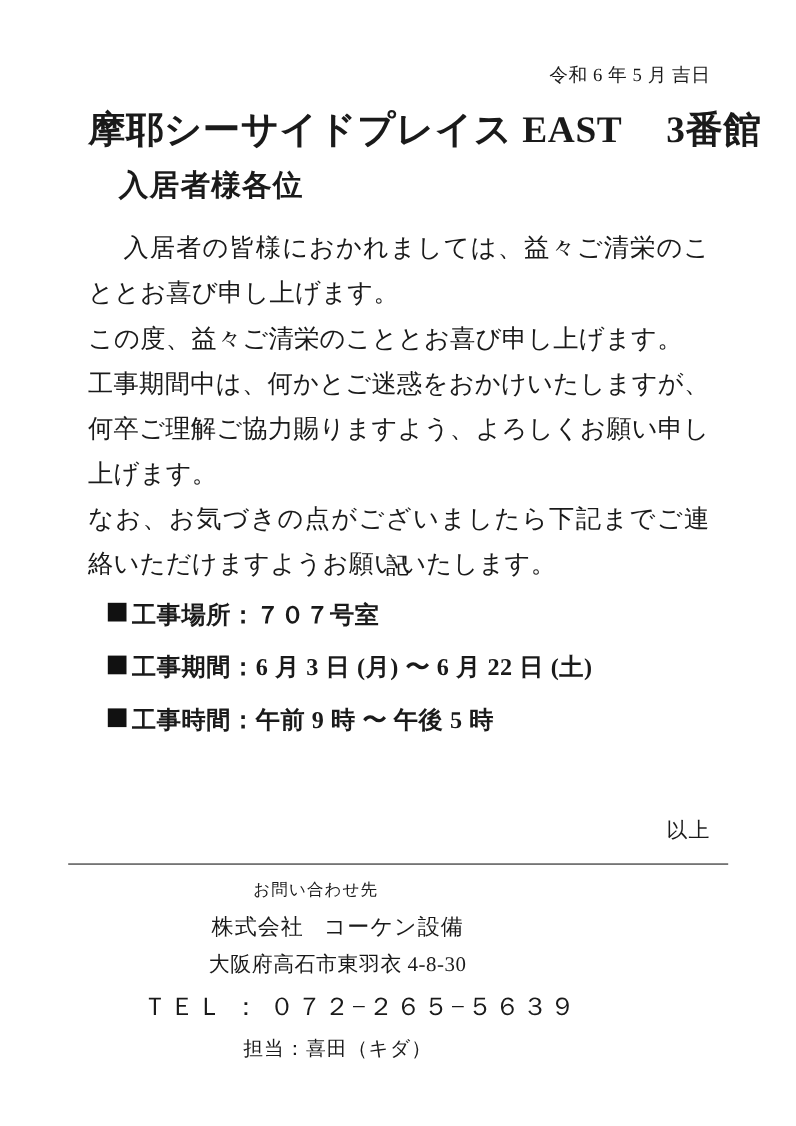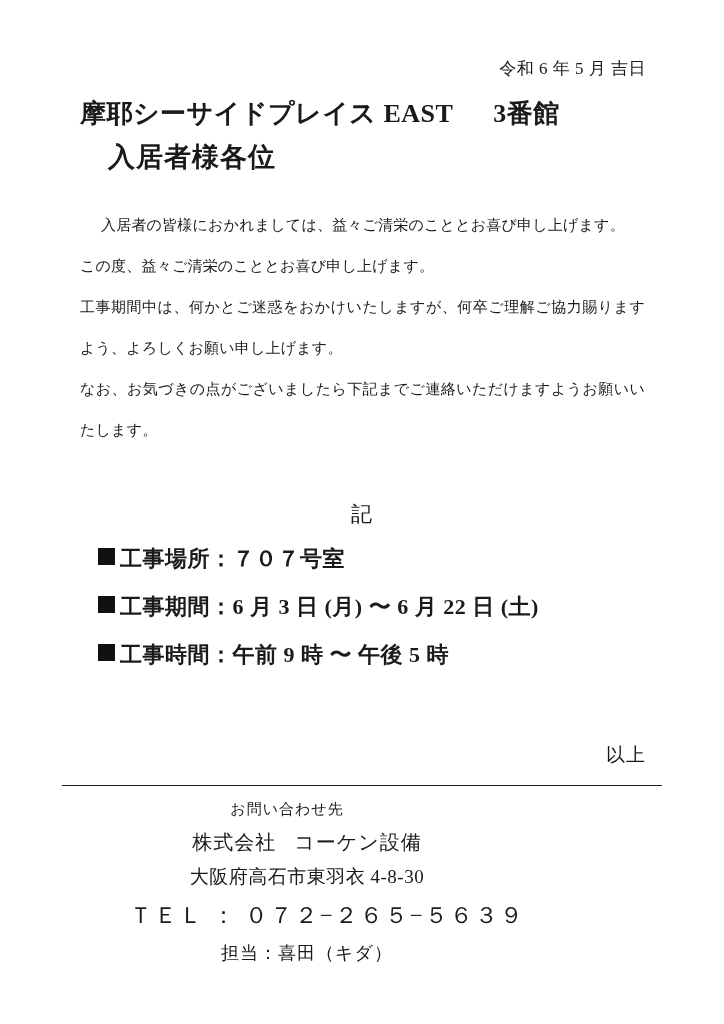--- a/index.html
+++ b/index.html
@@ -32,21 +32,21 @@
   }
 
   
   .addressee {
     position: absolute;
     top: 96px;
     left: 80px;
     width: 560px;
   }
   .addressee .line1 {
-    font-size: 26px;
+    font-size: 34px;
     font-weight: bold;
     letter-spacing: 0.5px;
     white-space: nowrap;
     line-height: 1.35;
   }
   .addressee .line1 .bldg {
     margin-left: 40px;
   }
   .addressee .line2 {
     font-size: 27px;
@@ -56,21 +56,21 @@
     line-height: 1.35;
     margin-left: 28px;
   }
 
   
   .body-text {
     position: absolute;
     top: 205px;
     left: 80px;
     width: 565px;
-    font-size: 15px;
+    font-size: 23px;
     line-height: 41px;
     letter-spacing: 0.2px;
     text-align: justify;
   }
   .body-text p {
     margin: 0;
   }
   .body-text p.indent {
     text-indent: 1.4em;
   }

